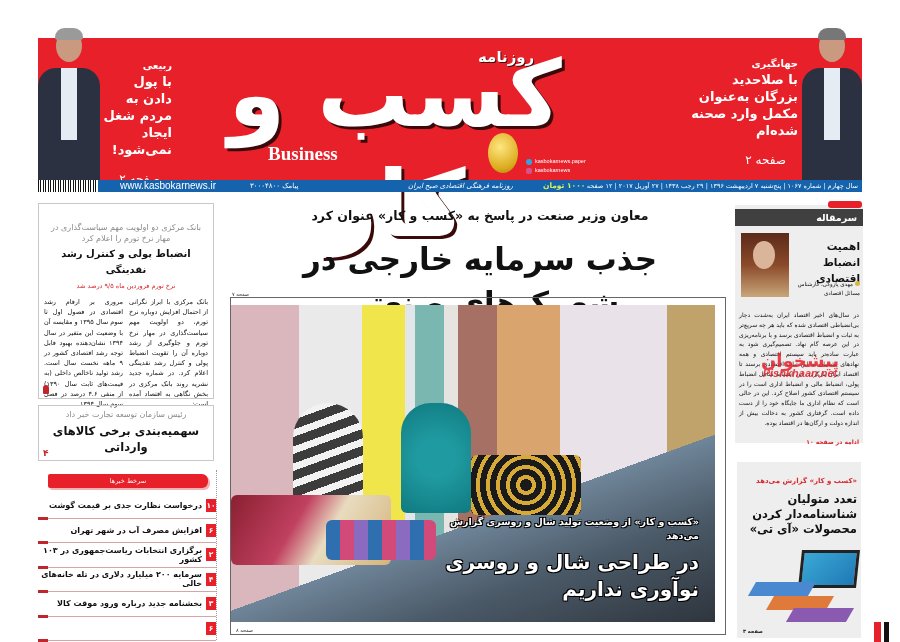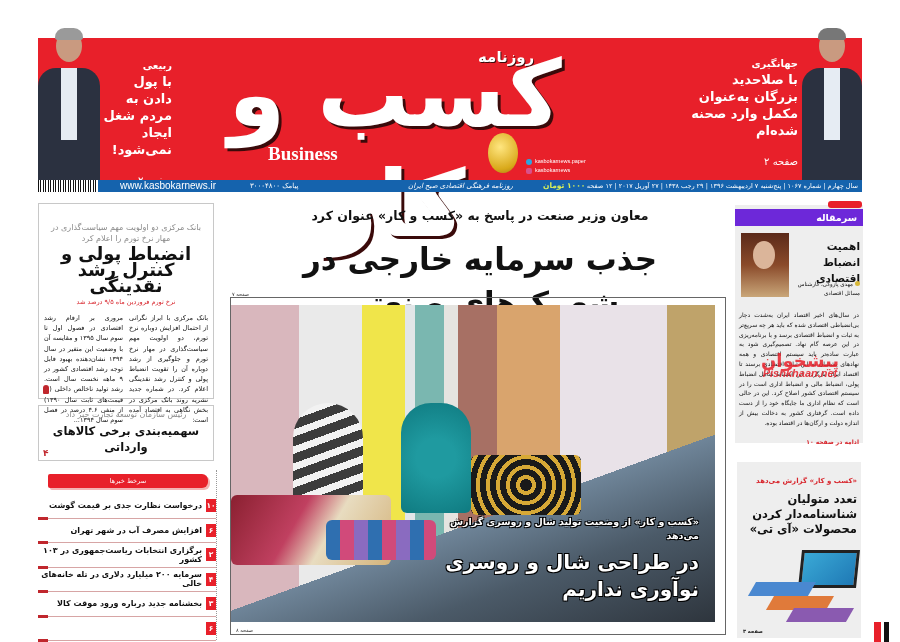--- a/index.html
+++ b/index.html
@@ -21,33 +21,33 @@
   .person .head { position: absolute; left: 50%; transform: translateX(-50%); width: 26px; height: 32px; border-radius: 50%; background: #c99a80; top: -2px; }
   .person .hair { position: absolute; left: 50%; transform: translateX(-50%); width: 28px; height: 12px; border-radius: 14px 14px 4px 4px; background: #9a9a9a; top: -4px; }
   .person .suit { position: absolute; left: 0; bottom: 0; width: 100%; height: 112px; background: #2b3140; border-radius: 18px 18px 0 0; }
   .person .shirt { position: absolute; left: 50%; transform: translateX(-50%); bottom: 40px; width: 16px; height: 72px; background: #e6ecf3; }
   .person-left { left: 38px; top: 32px; width: 62px; height: 148px; }
   .person-right { left: 802px; top: 32px; width: 60px; height: 148px; }
 
   .quote { position: absolute; color: #fff; text-align: right; direction: rtl; }
   .quote .who { font-size: 10px; font-weight: bold; }
   .quote .text { font-size: 13px; font-weight: bold; line-height: 17px; margin-top: 2px; }
-  .quote .page { font-size: 10px; position: absolute; bottom: -28px; right: 0; text-align: center; }
+  .quote .page { font-size: 12px; position: absolute; bottom: -28px; right: 12px; text-align: center; }
   .quote-left { left: 100px; top: 60px; width: 72px; }
   .quote-right { left: 690px; top: 58px; width: 108px; }
 
   .logo-word { position: absolute; left: 225px; top: 40px; width: 340px; height: 110px; direction: rtl; text-align: center; color: #fff; font-family: "DejaVu Sans", sans-serif; font-weight: bold; font-size: 92px; line-height: 110px; letter-spacing: -4px; text-shadow: 3px 3px 0 #3a0a0a; }
   .logo-prefix { position: absolute; left: 478px; top: 48px; color: #fff; font-weight: bold; font-size: 15px; direction: rtl; text-shadow: 1px 1px 0 #3a0a0a; }
   .logo-en { position: absolute; left: 268px; top: 143px; color: #fff; font-family: "Liberation Serif", serif; font-weight: bold; font-size: 19px; }
   .coin { position: absolute; left: 488px; top: 133px; width: 30px; height: 40px; border-radius: 50%; background: radial-gradient(circle at 40% 35%, #ffe680, #d9a91a 70%, #a07810); }
   .social { position: absolute; left: 526px; top: 157px; color: #fff; font-size: 5.5px; line-height: 9px; font-family: "Liberation Sans", sans-serif; }
   .social span.ic { display: inline-block; width: 6px; height: 6px; border-radius: 50%; margin-right: 3px; vertical-align: middle; }
   .box1 { position: absolute; left: 38px; top: 203px; width: 176px; height: 196px; border: 1px solid #c8c8c8; padding: 18px 5px; direction: rtl; }
   .kicker-grey { color: #8a8a8a; font-size: 8px; text-align: center; line-height: 11px; }
-  .h-box { font-weight: bold; font-size: 18px; text-align: center; margin-top: 2px; line-height: 16px; }
+  .h-box { font-weight: bold; font-size: 10px; text-align: center; margin-top: 2px; line-height: 16px; }
   .sub-red { color: #d8262d; font-size: 6.5px; text-align: center; margin-top: 4px; }
   .cols2 { display: flex; gap: 6px; margin-top: 7px; font-size: 6.5px; line-height: 10.2px; text-align: justify; }
   .cols2 > div { flex: 1; }
   .pagemark { position: absolute; left: 4px; bottom: 4px; width: 6px; height: 9px; background: #c0272d; border-radius: 3px 3px 1px 1px; }
 
   .box2 { position: absolute; left: 38px; top: 405px; width: 176px; height: 56px; border: 1px solid #c8c8c8; padding: 3px 5px; direction: rtl; }
   .box2 .h-box { font-size: 11.5px; margin-top: 3px; }
   .box2 .num { position: absolute; left: 4px; bottom: 2px; color: #c0272d; font-weight: bold; font-size: 9px; }
 
   .briefs-title { position: absolute; left: 48px; top: 474px; width: 160px; height: 14px; background: #e8202a; border-radius: 2px 6px 6px 2px; color: #fff; font-size: 6.5px; text-align: center; line-height: 14px; box-shadow: 2px 2px 0 #f3b3b3; }
@@ -68,21 +68,21 @@
       linear-gradient(90deg, #d9b7bd 0 14%, #eaeaea 14% 27%, #f0e54a 27% 36%, #e2e6e8 36% 38%, #7ab7b0 38% 44%, #e5e4e0 44% 47%, #a77064 47% 55%, #d9a46d 55% 68%, #e9e2e8 68% 90%, #bfa36a 90% 100%);
   }
   .photo .scarf { position: absolute; border-radius: 6px; }
   .photo-caption { position: absolute; right: 16px; top: 210px; width: 260px; text-align: right; direction: rtl; color: #fff; text-shadow: 1px 1px 0 #000, -1px -1px 0 #000, 1px -1px 0 #000, -1px 1px 0 #000; }
   .photo-caption .k { font-size: 9.5px; font-weight: bold; line-height: 14px; }
   .photo-caption .h { font-size: 20px; font-weight: bold; line-height: 27px; margin-top: 6px; }
 
   
   .editorial { position: absolute; left: 735px; top: 205px; width: 128px; height: 238px; background: #eeeeee; }
   .ed-tab { position: absolute; left: 828px; top: 201px; width: 34px; height: 7px; background: #e8202a; border-radius: 3px; }
-  .ed-head { position: absolute; left: 735px; top: 209px; width: 128px; height: 17px; background: #6d28d9; color: #fff; font-size: 9.5px; font-weight: bold; text-align: right; padding-right: 6px; line-height: 17px; direction: rtl; }
+  .ed-head { position: absolute; left: 735px; top: 209px; width: 128px; height: 17px; background: #404040; color: #fff; font-size: 9.5px; font-weight: bold; text-align: right; padding-right: 6px; line-height: 17px; direction: rtl; }
   .ed-photo { position: absolute; left: 741px; top: 233px; width: 48px; height: 64px; background: linear-gradient(180deg, #5b2a1a, #8a4a2a 50%, #c9a679); }
   .ed-photo .face { position: absolute; left: 12px; top: 8px; width: 22px; height: 28px; border-radius: 50%; background: #dbb59a; }
   .ed-title { position: absolute; left: 790px; top: 238px; width: 70px; text-align: right; direction: rtl; font-size: 10.5px; font-weight: bold; line-height: 16px; }
   .ed-author { position: absolute; left: 790px; top: 280px; width: 70px; text-align: right; direction: rtl; font-size: 5.5px; line-height: 9px; }
   .ed-author .dot { display: inline-block; width: 5px; height: 5px; border-radius: 50%; background: #d8b83a; margin-left: 2px; }
   .ed-body { position: absolute; left: 739px; top: 310px; width: 120px; text-align: justify; direction: rtl; font-size: 6px; line-height: 9.8px; }
   .ed-more { position: absolute; left: 739px; top: 438px; width: 120px; text-align: right; direction: rtl; font-size: 6px; color: #d8262d; font-weight: bold; }
   .watermark { position: absolute; left: 742px; top: 350px; width: 116px; text-align: center; color: #e8202a; opacity: 0.85; pointer-events: none; }
   .watermark .fa { font-size: 18px; font-weight: bold; direction: rtl; }
   .watermark .en { font-family: "Liberation Sans", sans-serif; font-style: italic; font-weight: bold; font-size: 11px; margin-top: -4px; }

